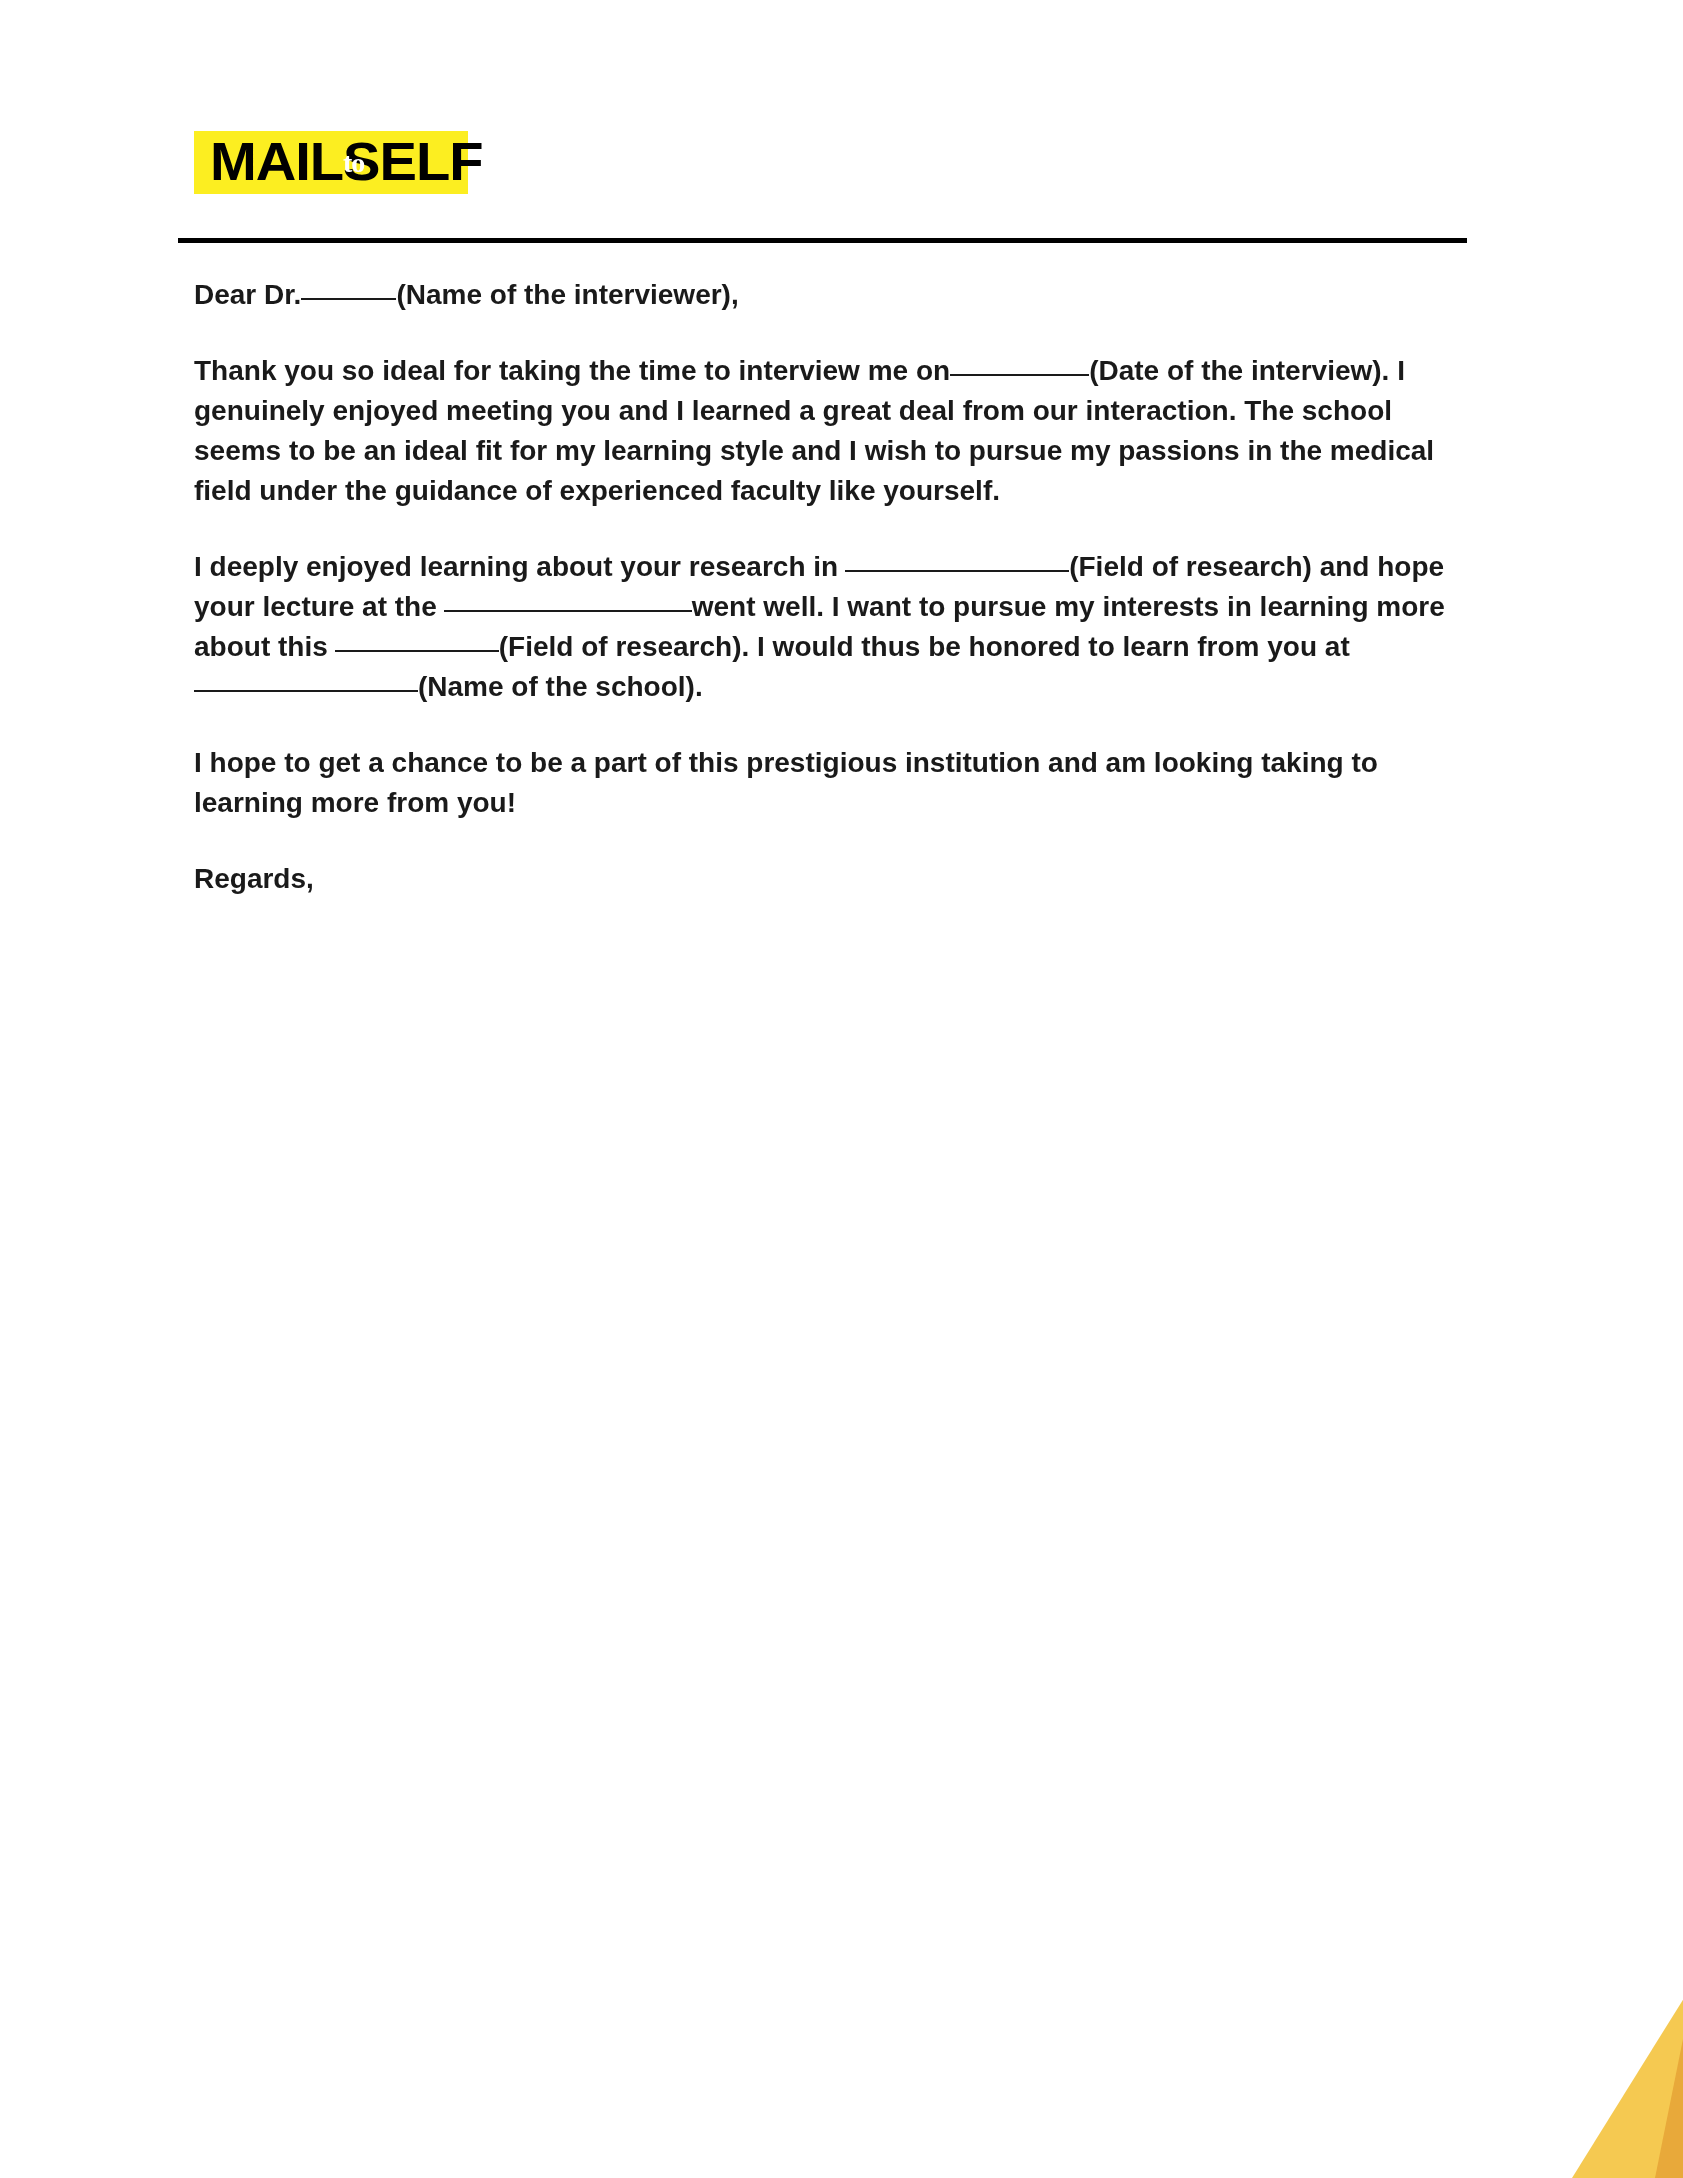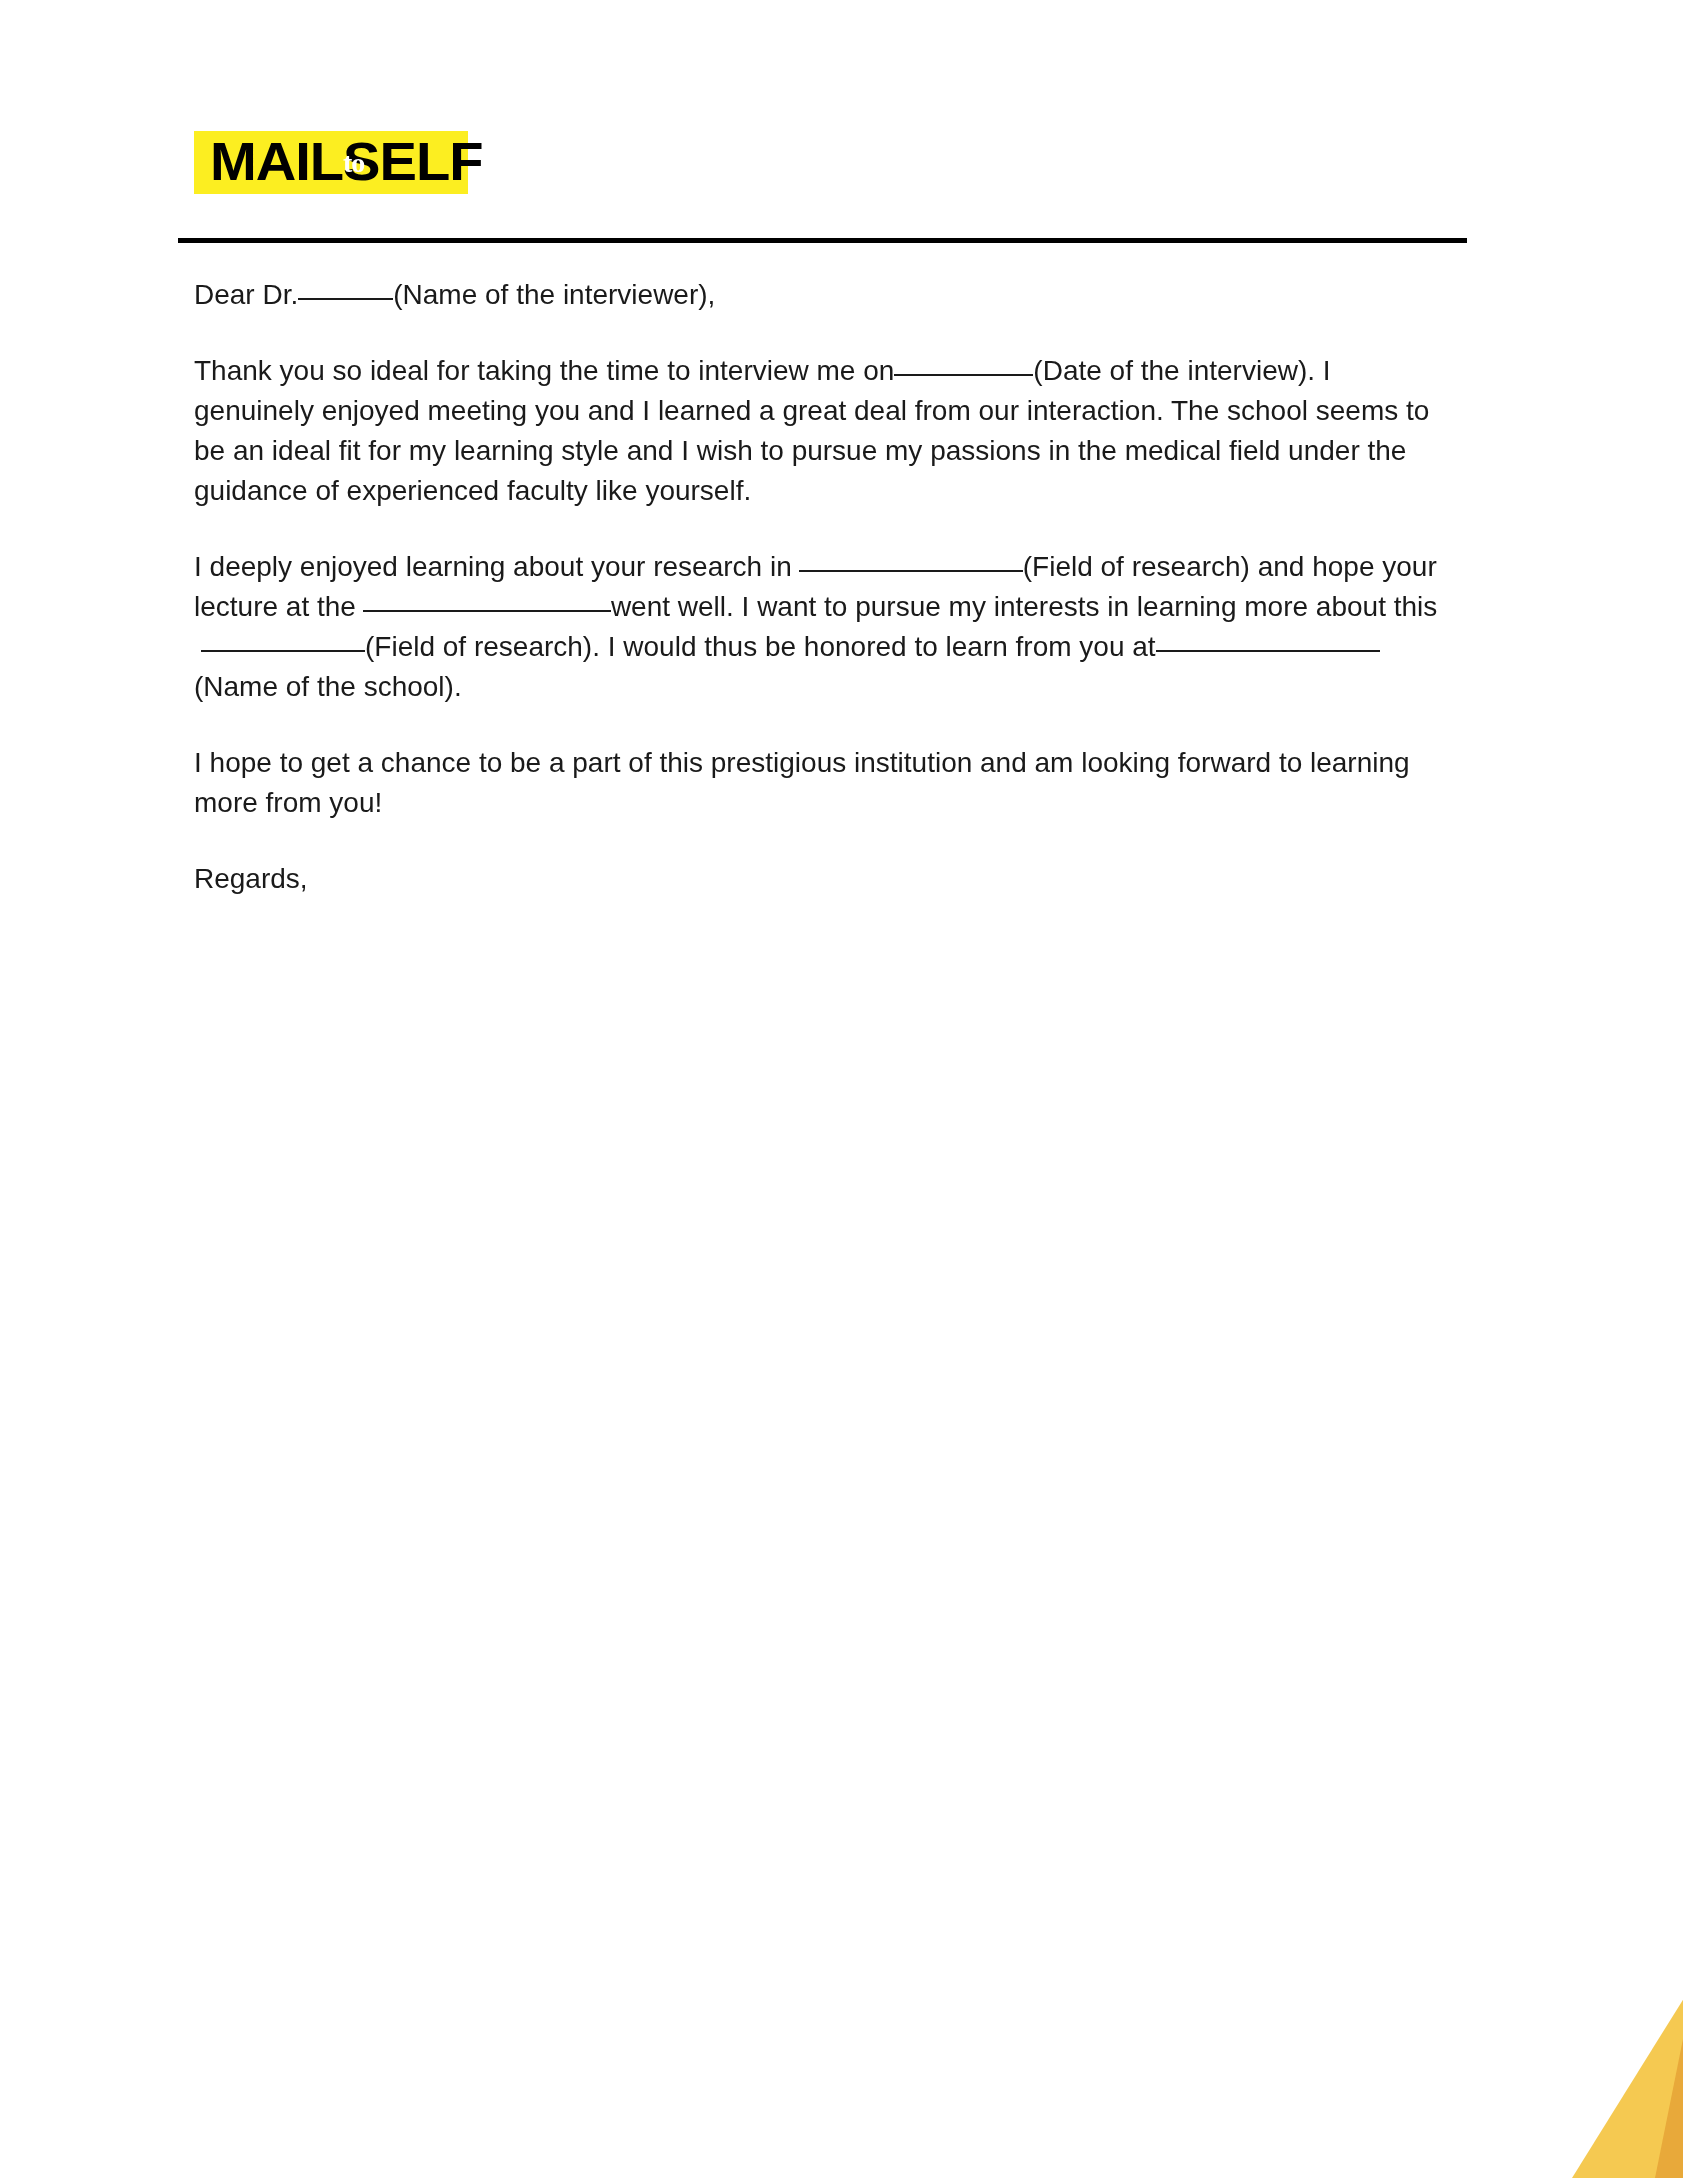--- a/index.html
+++ b/index.html
@@ -101,20 +101,21 @@
   
   .letter {
     position: absolute;
     left: 194px;
     top: 275px;
     width: 1257px;
     color: #1a1a1a;
     font-size: 28px;
     line-height: 40px;
     font-family: "Liberation Sans", sans-serif;
+    font-weight: bold;
   }
   .para {
     margin: 0 0 36px 0;
   }
   .para:last-child { margin-bottom: 0; }
 
   .blank {
     display: inline-block;
     border-bottom: 2.5px solid #1a1a1a;
     vertical-align: baseline;
@@ -149,21 +150,21 @@
     </p>
 
     <p class="para">
       <span>Thank you so ideal for taking the time to interview me on</span><span class="blank b-md"></span><span>(Date of the interview). I genuinely enjoyed meeting you and I learned a great deal from our interaction. The school seems to be an ideal fit for my learning style and I wish to pursue my passions in the medical field under the guidance of experienced faculty like yourself.</span>
     </p>
 
     <p class="para">
       <span>I deeply enjoyed learning about your research in</span><span class="blank b-xl sp-l"></span><span>(Field of research) and hope your lecture at the</span><span class="blank b-xxl sp-l"></span><span>went well. I want to pursue my interests in learning more about this</span><span class="blank b-lg sp-l"></span><span>(Field of research). I would thus be honored to learn from you at</span><span class="blank b-xl"></span><span>(Name of the school).</span>
     </p>
 
-    <p class="para">I hope to get a chance to be a part of this prestigious institution and am looking forward to learning more from you!</p>
+    <p class="para">I hope to get a chance to be a part of this prestigious institution and am looking taking to learning more from you!</p>
 
     <p class="para">Regards,</p>
 
 
   </div>
 
   <div class="corner-accent">
     <div class="tri-a"></div>
     <div class="tri-b"></div>
   </div>

